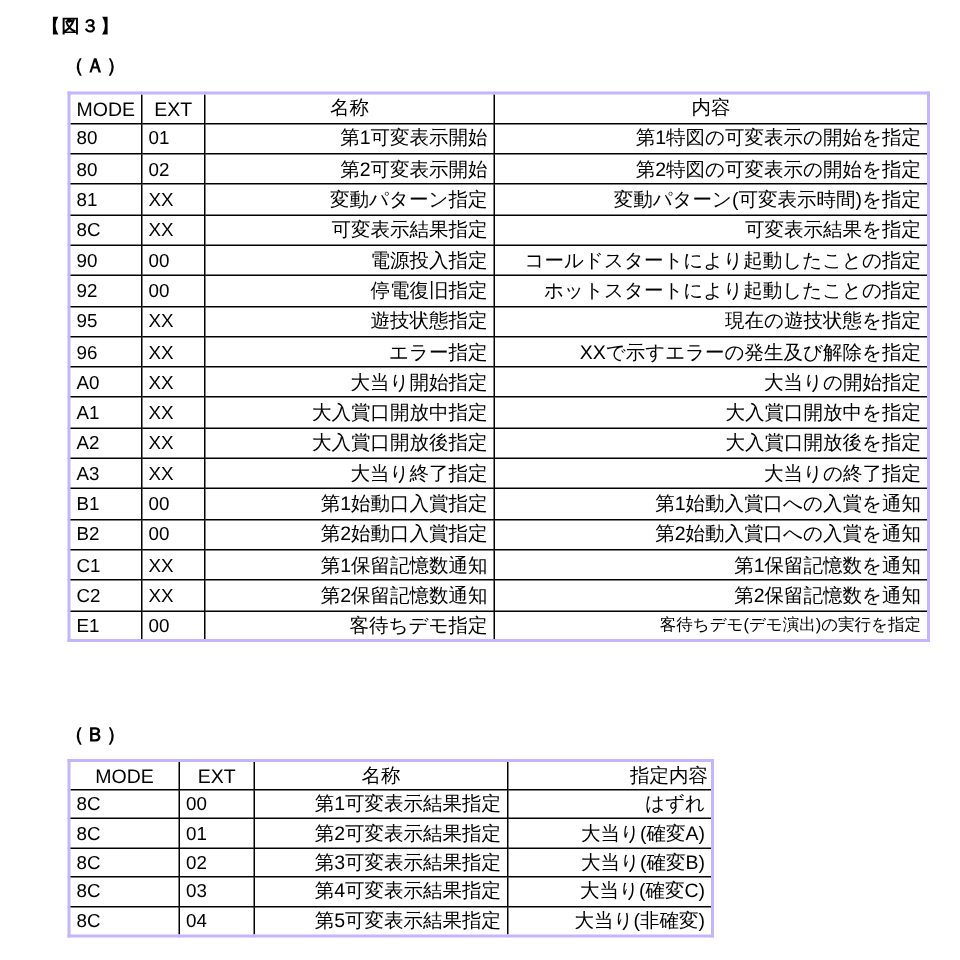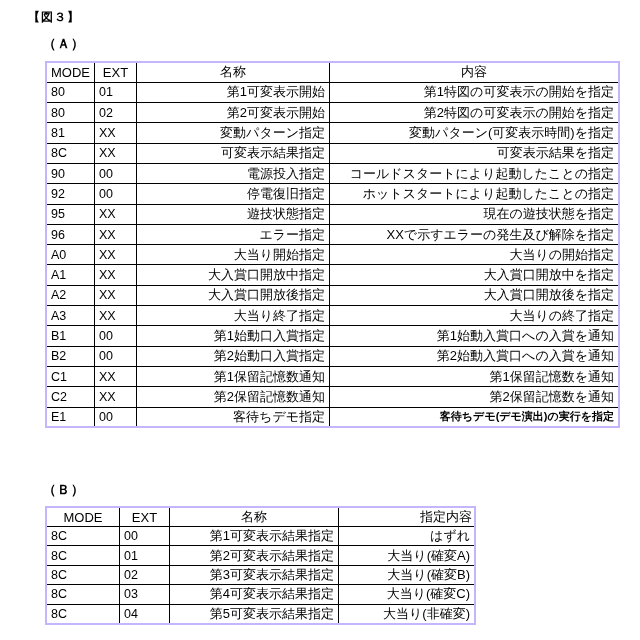--- a/index.html
+++ b/index.html
@@ -60,21 +60,20 @@
     text-align: left;
     font-size: 12.5px;
   }
   table.data-table td.col-2,
   table.data-table td.col-3 {
     text-align: right;
     padding-left: 6px;
   }
   table.data-table td.small {
     font-size: 11px;
-    font-weight: bold;
   }
 
   
   .table-a {
     left: 45px;
     top: 61px;
     width: 552px;
   }
   .table-a tr { height: 20.3px; }
   .table-a .col-0 { width: 43px; }

